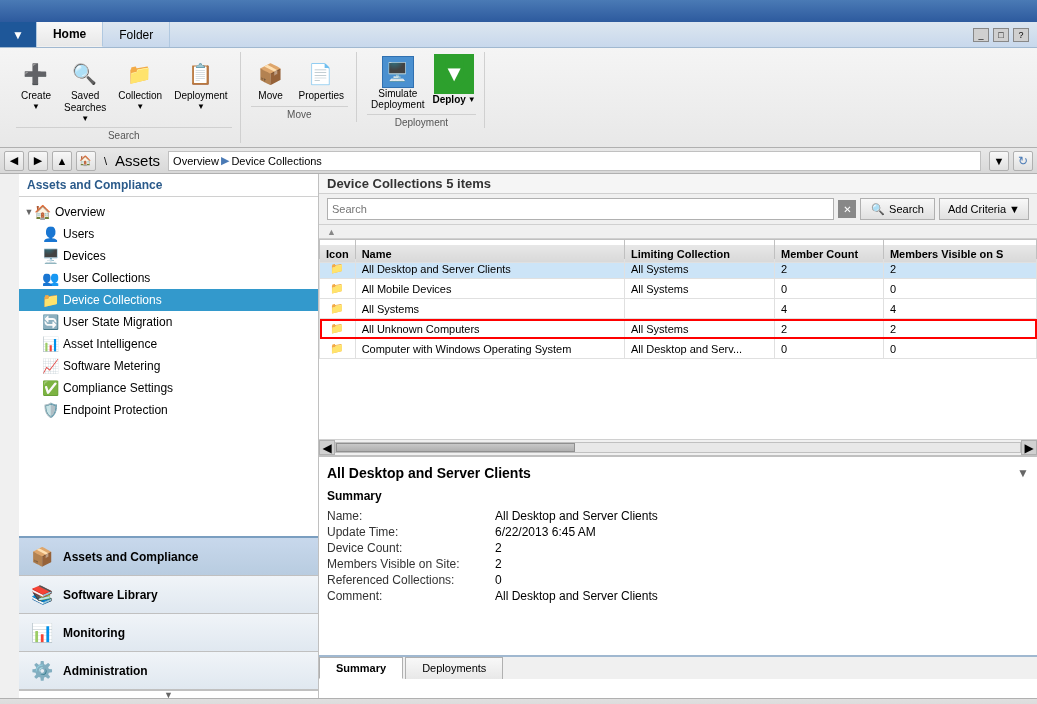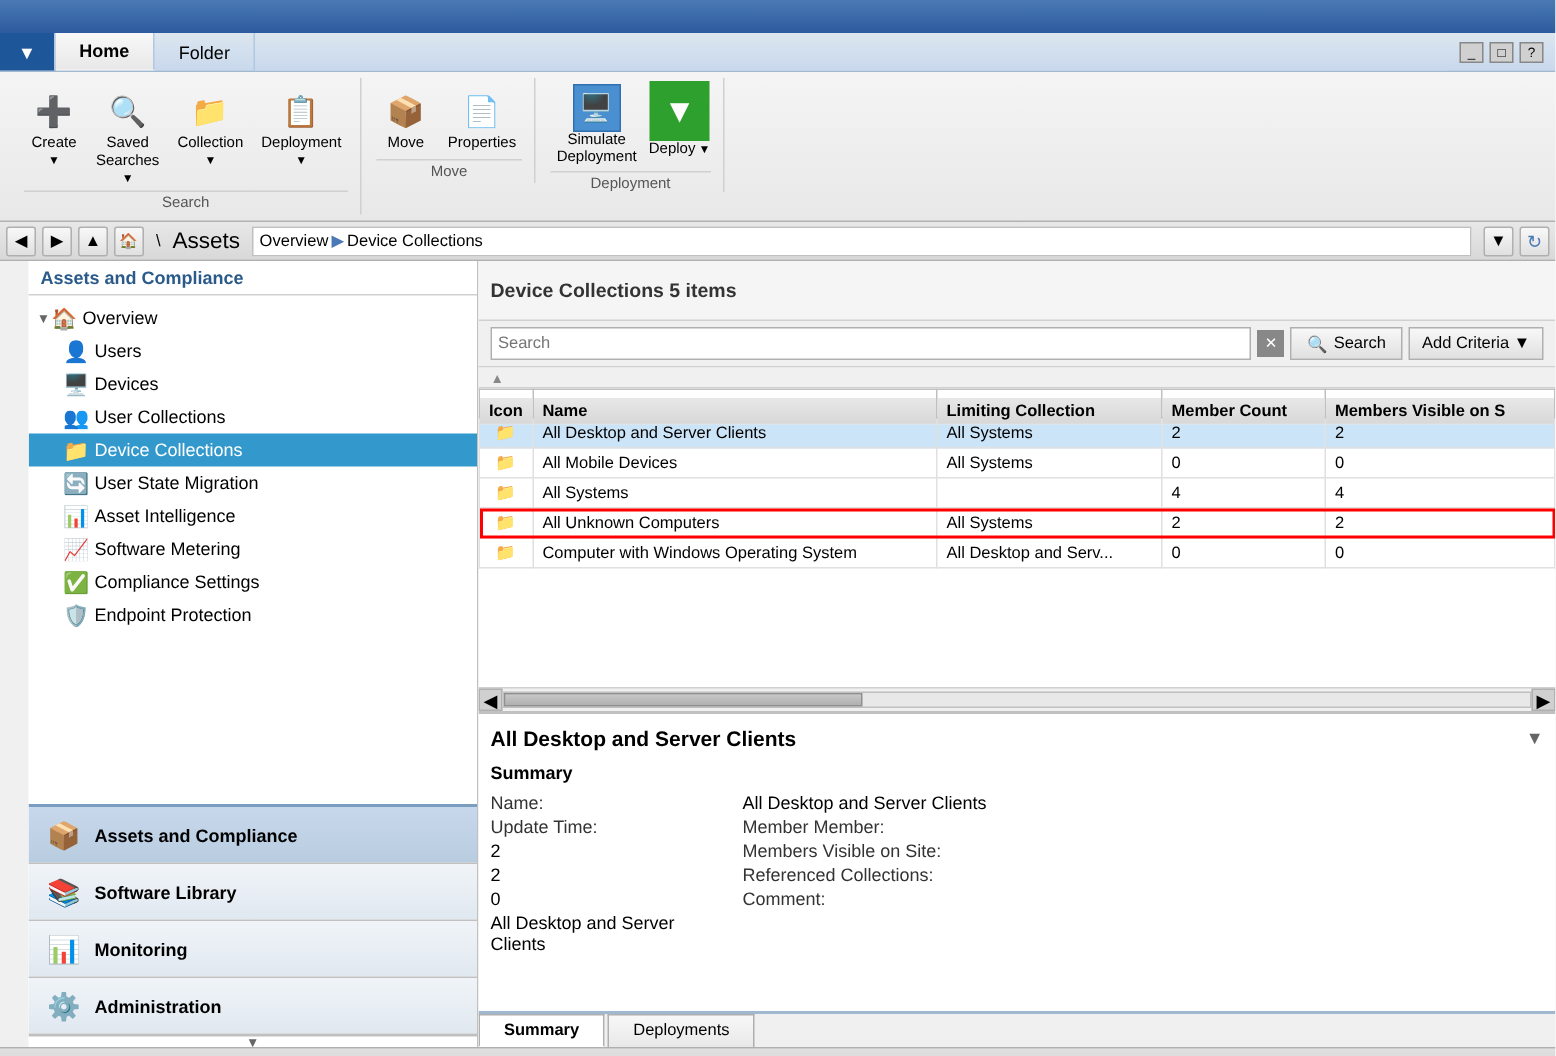--- a/index.html
+++ b/index.html
@@ -44,21 +44,21 @@
 
     
     .sidebar-nav { border-top: 2px solid #7a9ec0; }
     .nav-section { display: flex; align-items: center; padding: 8px 12px; cursor: pointer; border-bottom: 1px solid #c0c0c0; background: linear-gradient(to bottom, #f0f4f8, #e0e8f0); height: 38px; }
     .nav-section.active { background: linear-gradient(to bottom, #c8d8ec, #b8cce0); }
     .nav-section-icon { width: 24px; height: 24px; margin-right: 8px; display: flex; align-items: center; justify-content: center; font-size: 18px; }
     .nav-section-label { font-size: 12px; font-weight: bold; }
 
     
     .content { flex: 1; display: flex; flex-direction: column; background: white; overflow: hidden; }
-    .content-header { padding: 12px 8px; background: #f5f5f5; border-bottom: 1px solid #d0d0d0; }
+    .content-header { padding: 2px 8px; background: #f5f5f5; border-bottom: 1px solid #d0d0d0; }
     .content-title { font-size: 13px; font-weight: bold; color: #333; }
     .search-bar { display: flex; align-items: center; padding: 4px 8px; background: #f0f0f0; border-bottom: 1px solid #d0d0d0; gap: 4px; }
     .search-input { flex: 1; height: 22px; border: 1px solid #b0b0b0; padding: 0 4px; font-size: 11px; background: white; }
     .search-clear { width: 18px; height: 18px; background: #888; color: white; display: flex; align-items: center; justify-content: center; cursor: pointer; font-size: 10px; border: none; }
     .search-btn { height: 22px; padding: 0 10px; background: linear-gradient(to bottom, #f8f8f8, #e0e0e0); border: 1px solid #b0b0b0; cursor: pointer; font-size: 11px; display: flex; align-items: center; gap: 4px; }
     .add-criteria-btn { height: 22px; padding: 0 8px; background: linear-gradient(to bottom, #f8f8f8, #e0e0e0); border: 1px solid #b0b0b0; cursor: pointer; font-size: 11px; }
 
     
     .table-container { flex: 1; overflow: auto; max-height: 200px; }
     table { width: 100%; border-collapse: collapse; }
@@ -162,21 +162,21 @@
           <div style="font-size:10px;text-align:center;">Simulate<br>Deployment</div>
         </div>
         <div style="display:flex;flex-direction:column;align-items:center;">
           <div style="width:40px;height:40px;background:#2da02d;display:flex;align-items:center;justify-content:center;cursor:pointer;">
             <div style="width:0;height:0;border-left:12px solid transparent;border-right:12px solid transparent;border-top:0;border-bottom:0;
             clip-path:polygon(25% 0%,75% 0%,75% 50%,100% 50%,50% 100%,0% 50%,25% 50%);background:#2da02d;width:36px;height:36px;display:flex;align-items:center;justify-content:center;">
               <span style="font-size:22px;color:white;">▼</span>
             </div>
           </div>
           <div style="display:flex;align-items:center;">
-            <span style="font-size:10px;">Deploy</span>
+            <span style="font-size:10px;font-weight:bold;">Deploy</span>
             <span style="font-size:8px;margin-left:2px;">▼</span>
           </div>
         </div>
       </div>
       <div class="ribbon-group-label">Deployment</div>
     </div>
   </div>
 </div>
 
 <div class="nav-bar">
@@ -359,21 +359,22 @@
     <div class="detail-panel">
       <div class="detail-title">
         <span>All Desktop and Server Clients</span>
         <span class="detail-title-chevron">▼</span>
       </div>
       <div class="detail-section-title">Summary</div>
       <div class="detail-grid" id="detail-grid">
       <div class="detail-label">Name:</div>
           <div class="detail-value">All Desktop and Server Clients</div>
           <div class="detail-label">Update Time:</div>
-          <div class="detail-label">Member Member:</div>
+          <div class="detail-value">6/22/2013 6:45 AM</div>
+          <div class="detail-label">Device Count:</div>
           <div class="detail-value">2</div>
           <div class="detail-label">Members Visible on Site:</div>
           <div class="detail-value">2</div>
           <div class="detail-label">Referenced Collections:</div>
           <div class="detail-value">0</div>
           <div class="detail-label">Comment:</div>
           <div class="detail-value">All Desktop and Server Clients</div>
         </div>
     </div>
 

